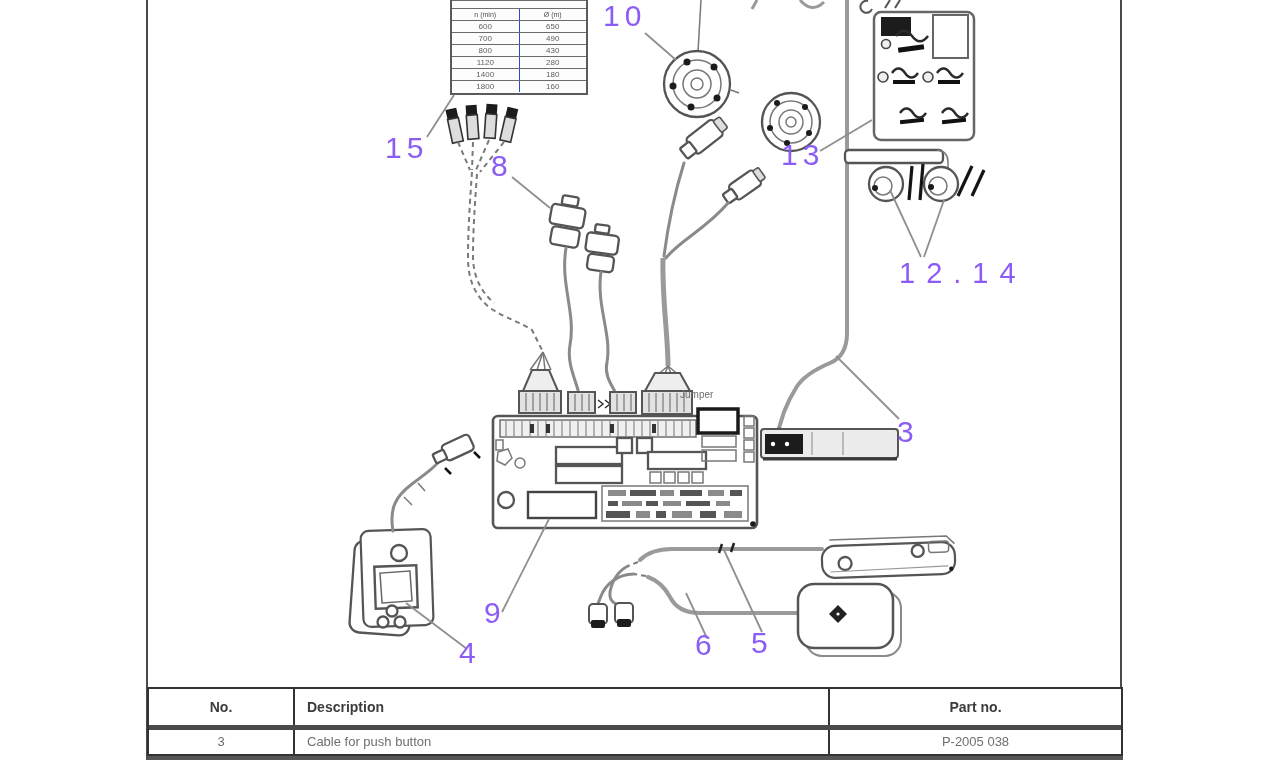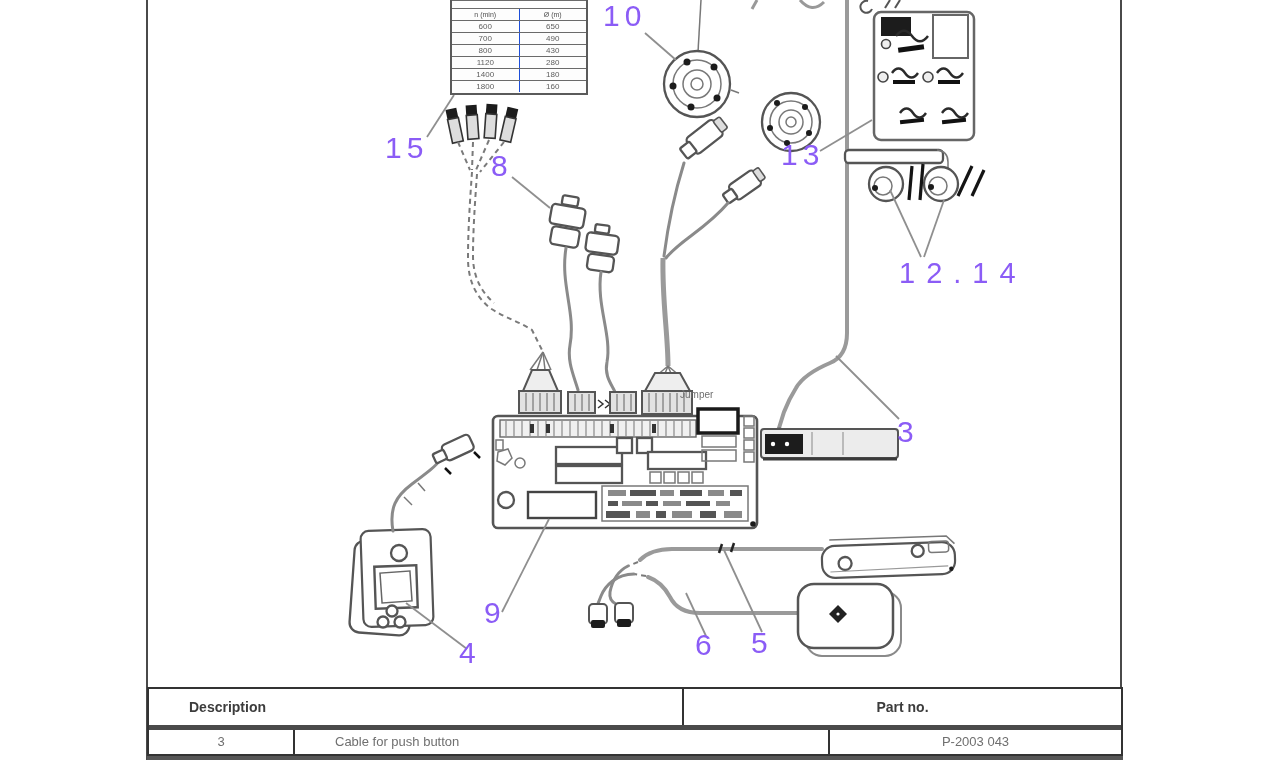--- a/index.html
+++ b/index.html
@@ -19,21 +19,21 @@
   .spec-table .cell{flex:1;text-align:center;font-size:8px;color:#5d5d5d;
                     line-height:11px;height:11px;overflow:hidden;}
   .spec-table .cell:first-child{border-right:1px solid #1d4ed8;}
   .spec-table .stub{height:8px;}
   .spec-table .hdr .cell{font-size:7px;color:#4e4e4e;}
   
   .parts-table{position:absolute;left:147px;top:687px;width:976px;box-sizing:border-box;
                border:2px solid #333;border-bottom:none;background:#fff;}
   .pt-row{display:flex;}
   .pt-row .c1{width:146px;border-right:2px solid #333;box-sizing:border-box;text-align:center;}
-  .pt-row .c2{width:535px;border-right:2px solid #333;box-sizing:border-box;padding-left:40px;}
+  .pt-row .c2{width:535px;border-right:2px solid #333;box-sizing:border-box;padding-left:12px;}
   .pt-row .c3{flex:1;text-align:center;border-radius:17px;}
   .pt-head{height:36px;line-height:36px;font-weight:bold;font-size:14px;color:#3c3c3c;}
   .pt-sep{height:5px;background:#4a4a4a;}
   .pt-data{height:24px;line-height:24px;font-size:13px;color:#6f6f6f;border-bottom:2px solid #333;}
   .pt-band{position:absolute;left:147px;top:756px;width:976px;height:4px;background:#565656;}
 </style>
 </head>
 <body>
 
 <div class="canvas">
@@ -380,25 +380,26 @@
   <div class="callout" style="left:897px;top:417px;">3</div>
   <div class="callout" style="left:484px;top:598px;">9</div>
   <div class="callout" style="left:459px;top:638px;">4</div>
   <div class="callout" style="left:695px;top:630px;">6</div>
   <div class="callout" style="left:751px;top:628px;">5</div>
 
   <div class="jumper-label">Jumper</div>
 
   <div class="parts-table">
     <div class="pt-row pt-head">
+      <div class="c1">No.</div>
       <div class="c2">Description</div>
       <div class="c3">Part no.</div>
     </div>
     <div class="pt-sep"></div>
     <div class="pt-row pt-data">
       <div class="c1">3</div>
       <div class="c2">Cable for push button</div>
-      <div class="c3">P-2003 043</div>
+      <div class="c3">P-2005 038</div>
     </div>
   </div>
   <div class="pt-band"></div>
 
 </div>
 
 </body></html>

